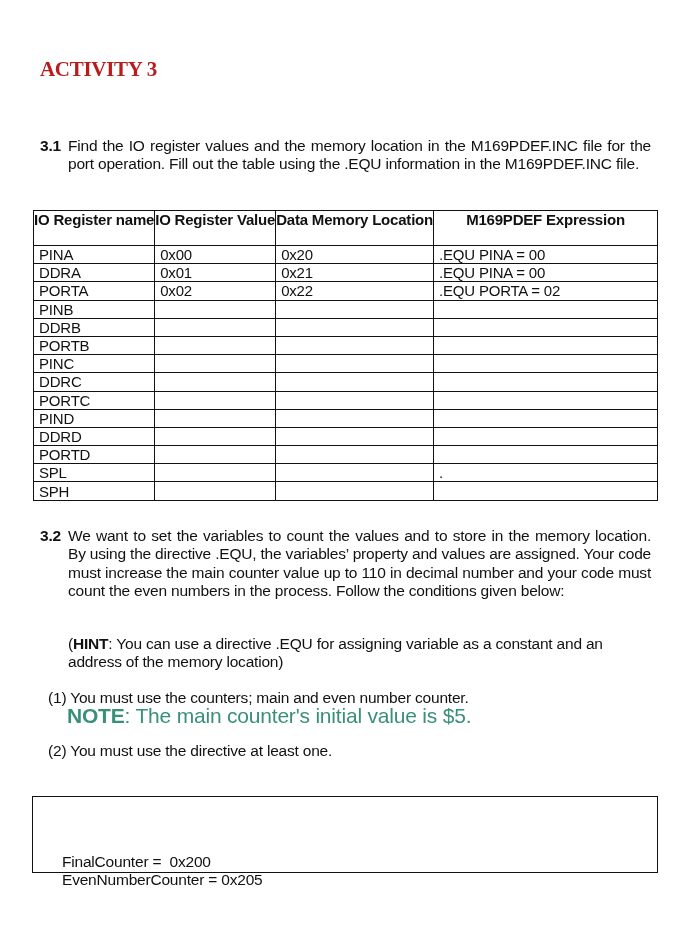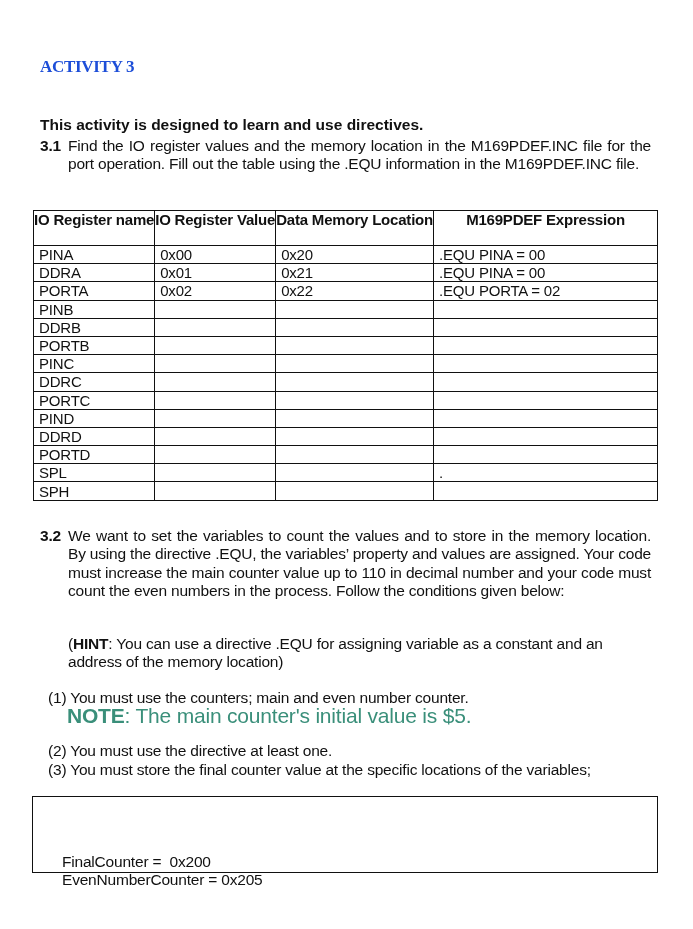--- a/index.html
+++ b/index.html
@@ -21,23 +21,23 @@
       left: 0; top: 0;
       width: 693px;
       height: 929px;
     }
     .heading {
       position: absolute;
       left: 40px;
       top: 57px;
       font-family: "Liberation Serif", serif;
       font-weight: bold;
-      font-size: 17px;
+      font-size: 21px;
       letter-spacing: -0.3px;
-      color: #1d4ed8;
+      color: #b91c1c;
     }
     .intro {
       position: absolute;
       left: 40px;
       top: 116px;
       font-weight: bold;
       font-size: 15.5px;
     }
     .para {
       position: absolute;
@@ -144,21 +144,20 @@
     .box .l1 { top: 20px; }
     .box .l2 { top: 38px; }
   </style>
 </head>
 <body>
 
 <div class="page">
 
   <div class="heading">ACTIVITY 3</div>
 
-  <div class="intro">This activity is designed to learn and use directives.</div>
 
   <div class="para p31">
     <span class="num">3.1</span>
     <span class="body">Find the IO register values and the memory location in the M169PDEF.INC file for the port operation. Fill out the table using the .EQU information in the M169PDEF.INC file.</span>
   </div>
 
   <table class="reg">
     <thead>
       <tr>
         <th class="c1">IO Register name</th>
@@ -258,20 +257,19 @@
   <div class="para p32">
     <span class="num">3.2</span>
     <span class="body">We want to set the variables to count the values and to store in the memory location. By using the directive .EQU, the variables’ property and values are assigned. Your code must increase the main counter value up to 110 in decimal number and your code must count the even numbers in the process. Follow the conditions given below:</span>
   </div>
 
   <div class="hint"><span>(</span><b>HINT</b><span>: You can use a directive .EQU for assigning variable as a constant and an address of the memory location)</span></div>
 
   <div class="cond c-1">(1) You must use the counters; main and even number counter.</div>
   <div class="note"><b>NOTE</b><span>: The main counter's initial value is $5.</span></div>
   <div class="cond c-2">(2) You must use the directive at least one.</div>
-  <div class="cond c-3">(3) You must store the final counter value at the specific locations of the variables;</div>
 
   <div class="box">
     <div class="line l1">FinalCounter =  0x200</div>
     <div class="line l2">EvenNumberCounter = 0x205</div>
   </div>
 
 </div>
 
 </body></html>

